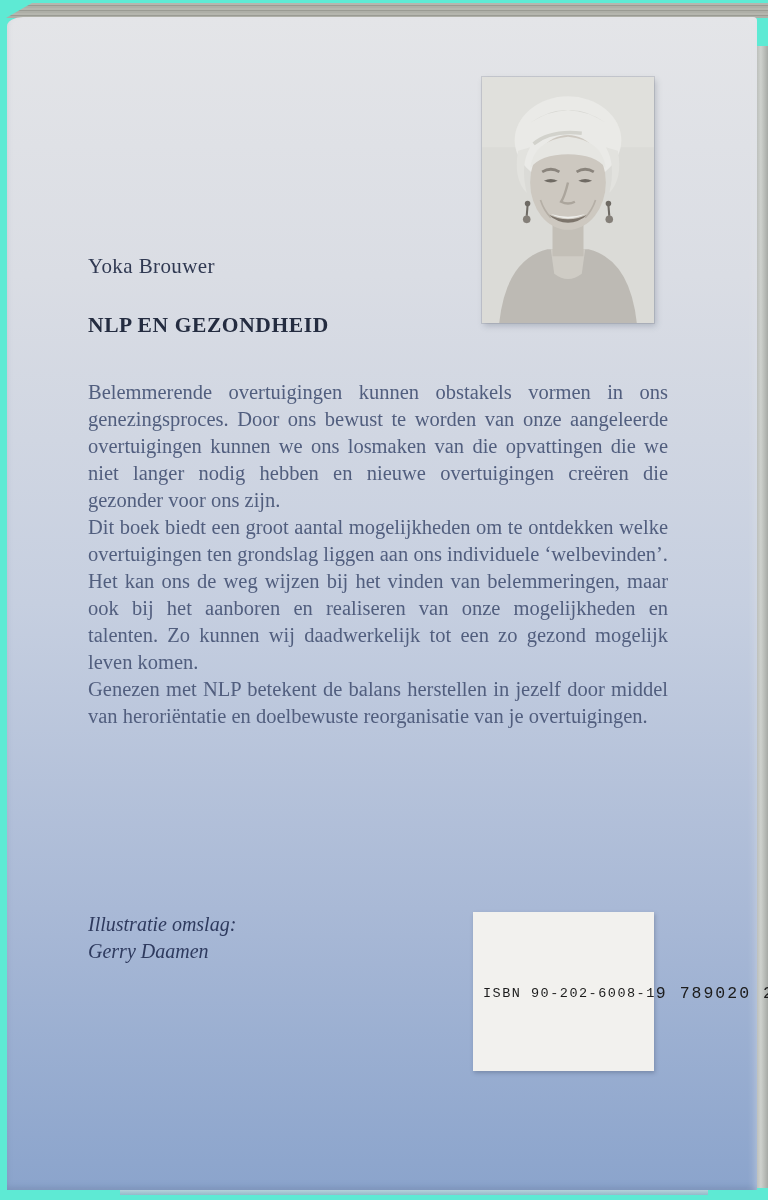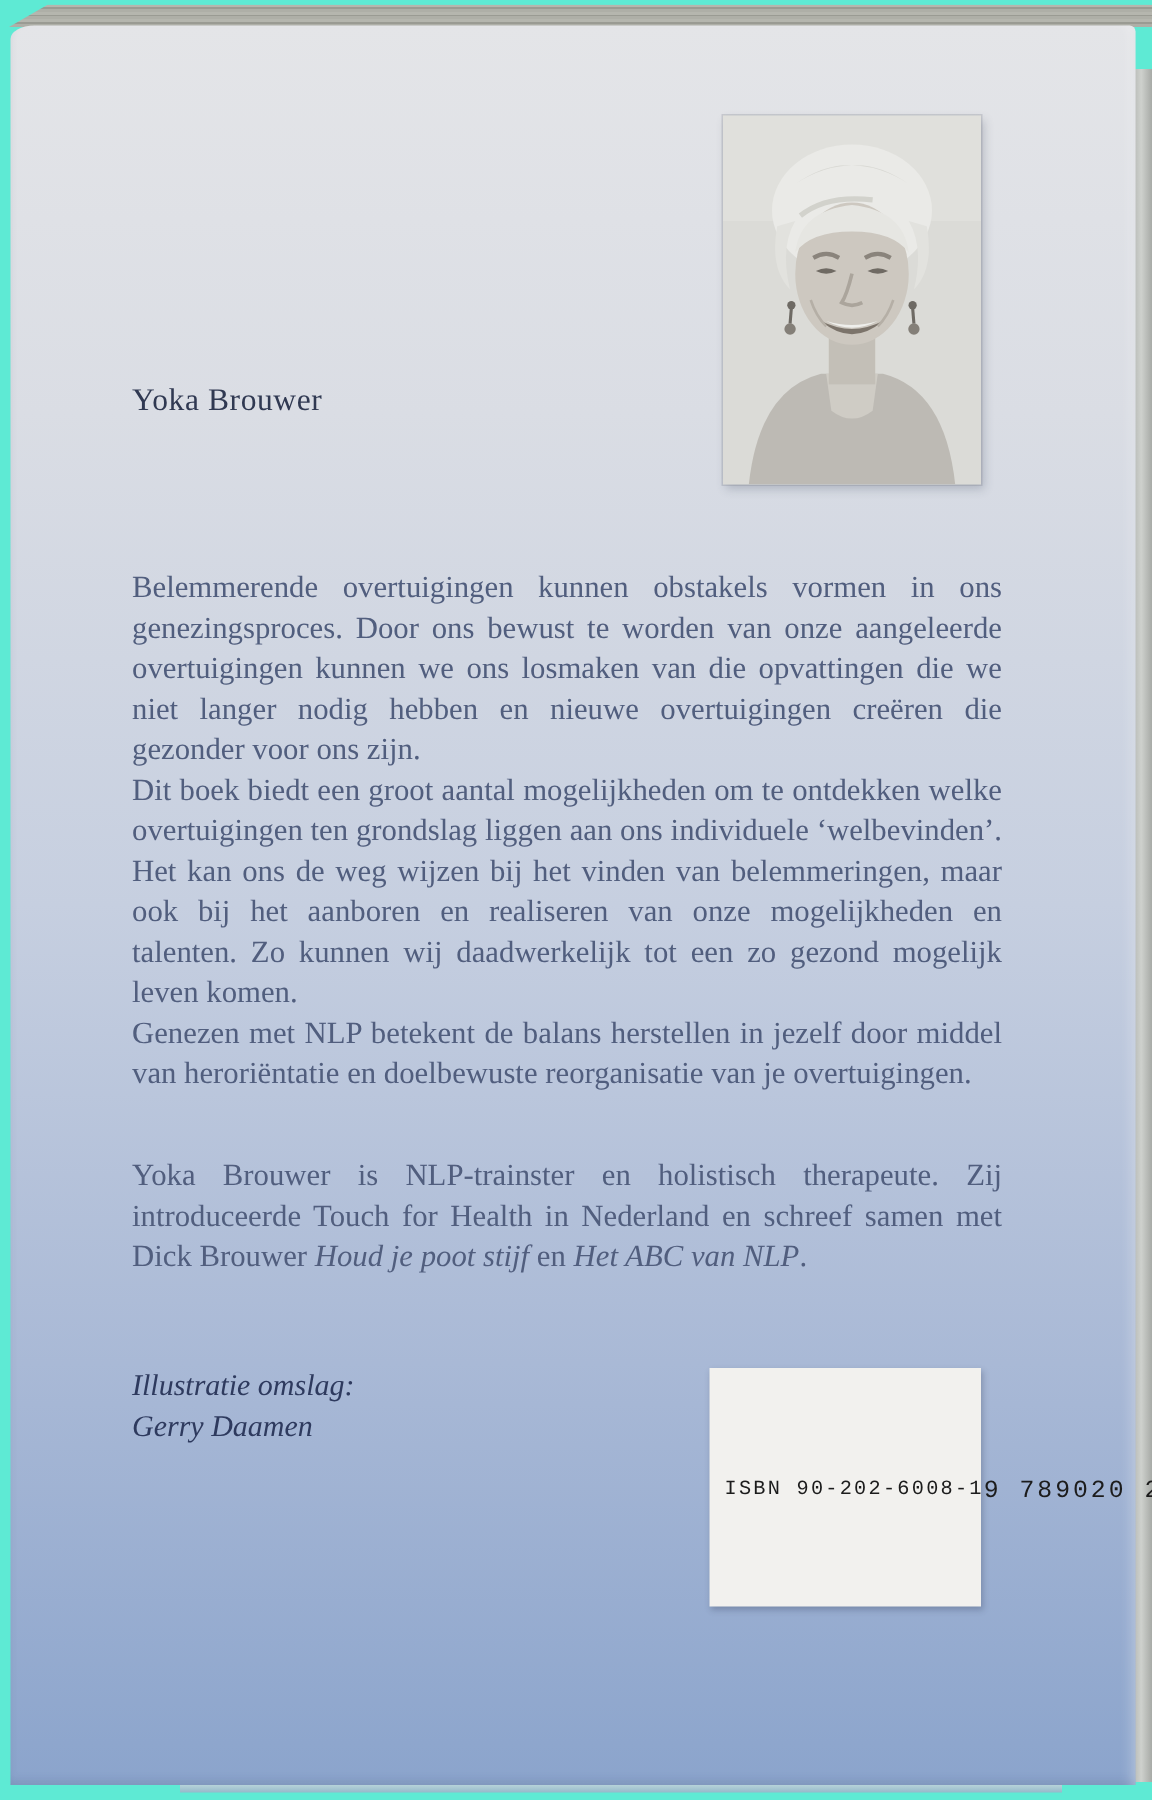--- a/index.html
+++ b/index.html
@@ -105,20 +105,21 @@
 
 <div class="scene">
 
   <div class="pages-top"></div>
   <div class="pages-right"></div>
   <div class="pages-bottom"></div>
 
   <div class="cover"></div>
 
   <div class="author-name">Yoka Brouwer</div>
+  <div class="book-title">NLP EN GEZONDHEID</div>
 
   <div class="photo">
     <svg viewBox="0 0 100 140" preserveAspectRatio="none">
       <rect x="0" y="0" width="100" height="140" fill="#dbdbd7"></rect>
       <rect x="0" y="0" width="100" height="40" fill="#e0e0dc"></rect>
 
       <path d="M10 140 Q14 104 38 98 L62 98 Q86 104 90 140 Z" fill="#bdbab4"></path>
       <path d="M40 98 L60 98 L58 112 Q50 118 42 112 Z" fill="#cfccc5"></path>
 
       <rect x="41" y="84" width="18" height="18" fill="#c3bfb7"></rect>
@@ -153,21 +154,20 @@
       <circle cx="74" cy="81" r="2.2" fill="#847f78"></circle>
     </svg>
   </div>
 
   <div class="blurb">
     <p>Belemmerende overtuigingen kunnen obstakels vormen in ons genezingsproces. Door ons bewust te worden van onze aangeleerde overtuigingen kunnen we ons losmaken van die opvattingen die we niet langer nodig hebben en nieuwe overtuigingen creëren die gezonder voor ons zijn.</p>
     <p>Dit boek biedt een groot aantal mogelijkheden om te ontdekken welke overtuigingen ten grondslag liggen aan ons individuele ‘welbevinden’. Het kan ons de weg wijzen bij het vinden van belemmeringen, maar ook bij het aanboren en realiseren van onze mogelijkheden en talenten. Zo kunnen wij daadwerkelijk tot een zo gezond mogelijk leven komen.</p>
     <p>Genezen met NLP betekent de balans herstellen in jezelf door middel van heroriëntatie en doelbewuste reorganisatie van je overtuigingen.</p>
   </div>
 
-  <div class="bio"><span>Yoka Brouwer is NLP-trainster en holistisch therapeute. Zij introduceerde Touch for Health in Nederland en schreef samen met Dick Brouwer </span><span class="it">Houd je poot stijf</span><span> en </span><span class="it">Het ABC van NLP</span><span>.</span></div>
 
   <div class="credits">
     <div>Illustratie omslag:</div>
     <div>Gerry Daamen</div>
   </div>
 
   <div class="barcode-box">
     <div class="isbn-label">ISBN 90-202-6008-1</div>
     <div class="bars">
       <svg preserveAspectRatio="none" viewBox="0 0 117 100">

